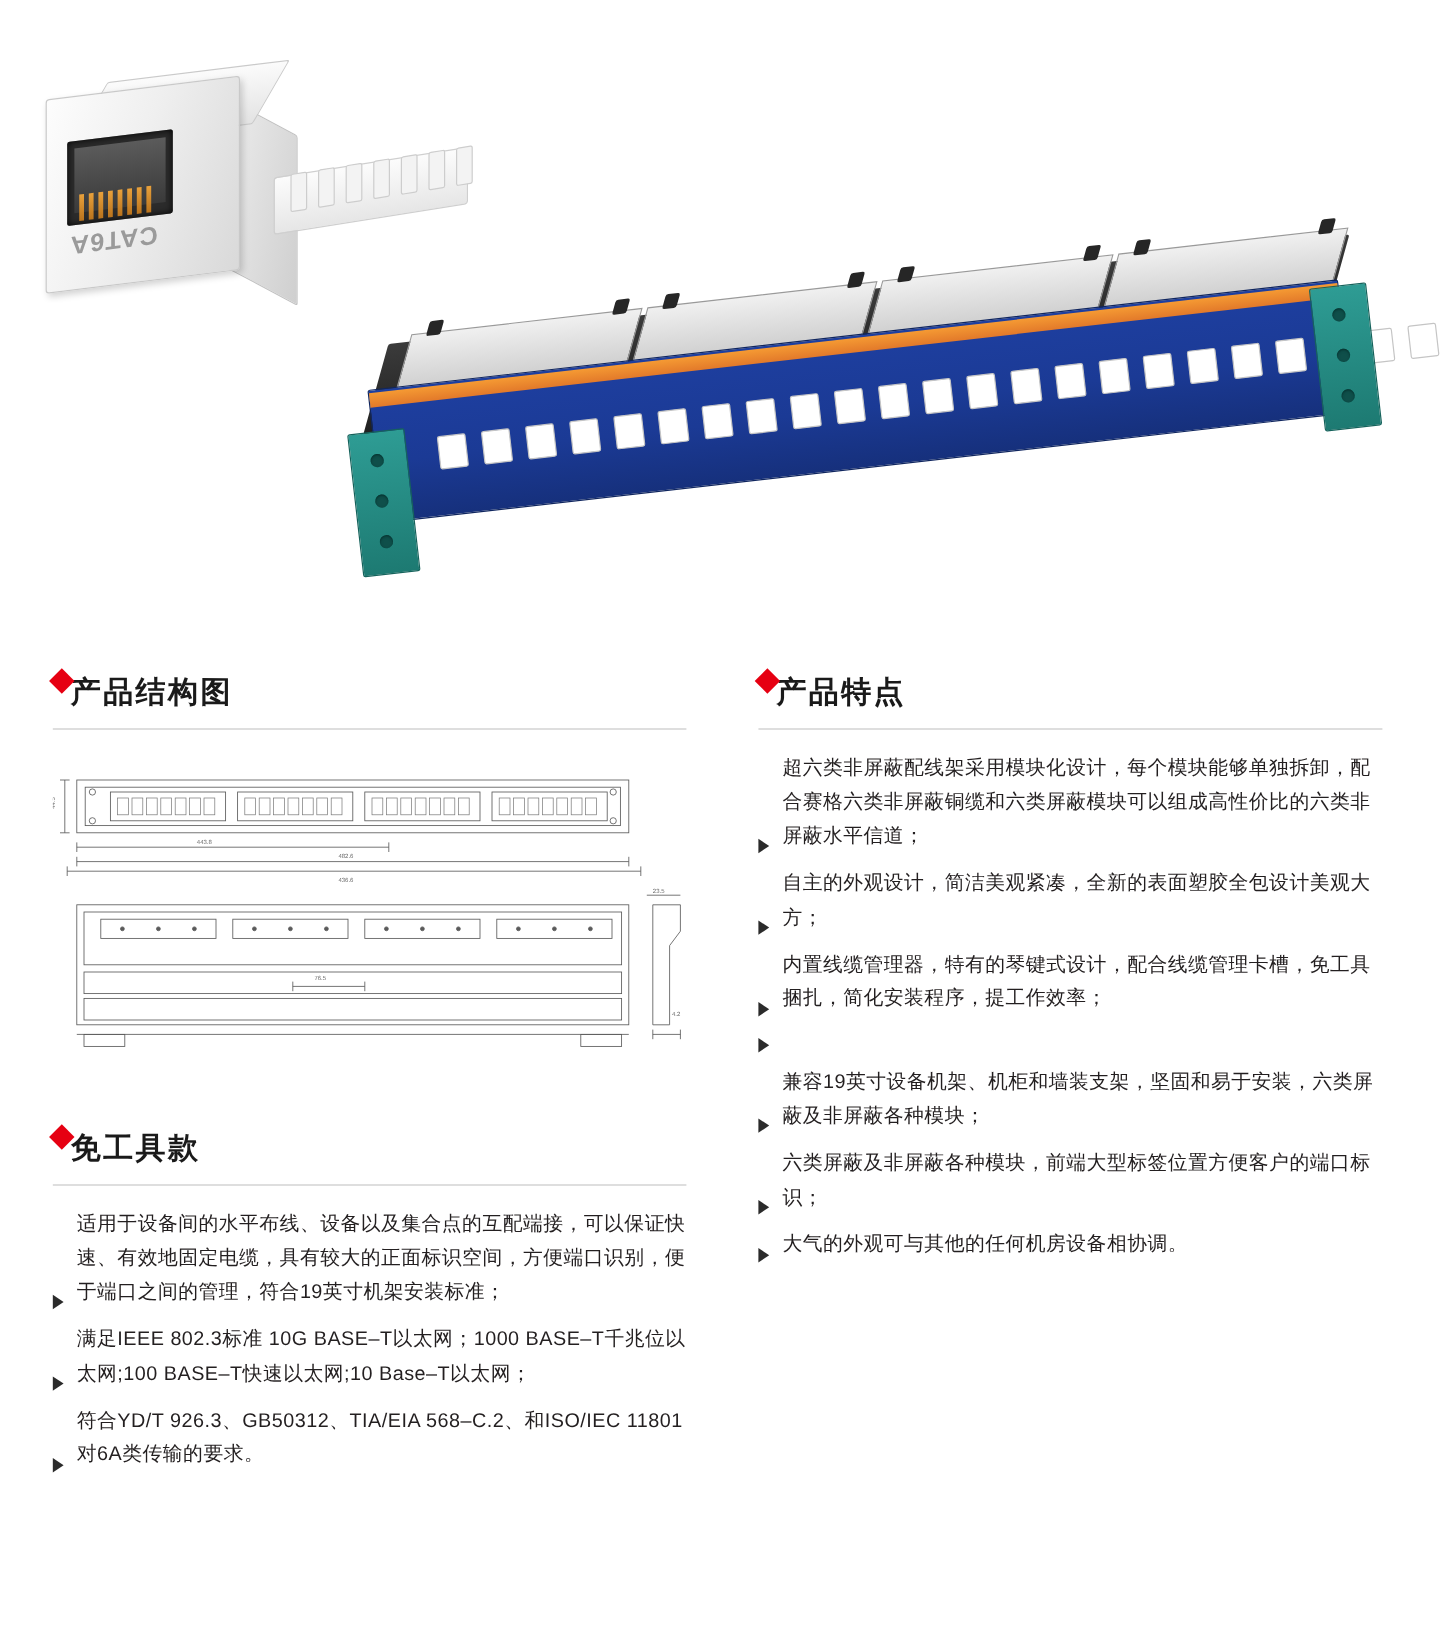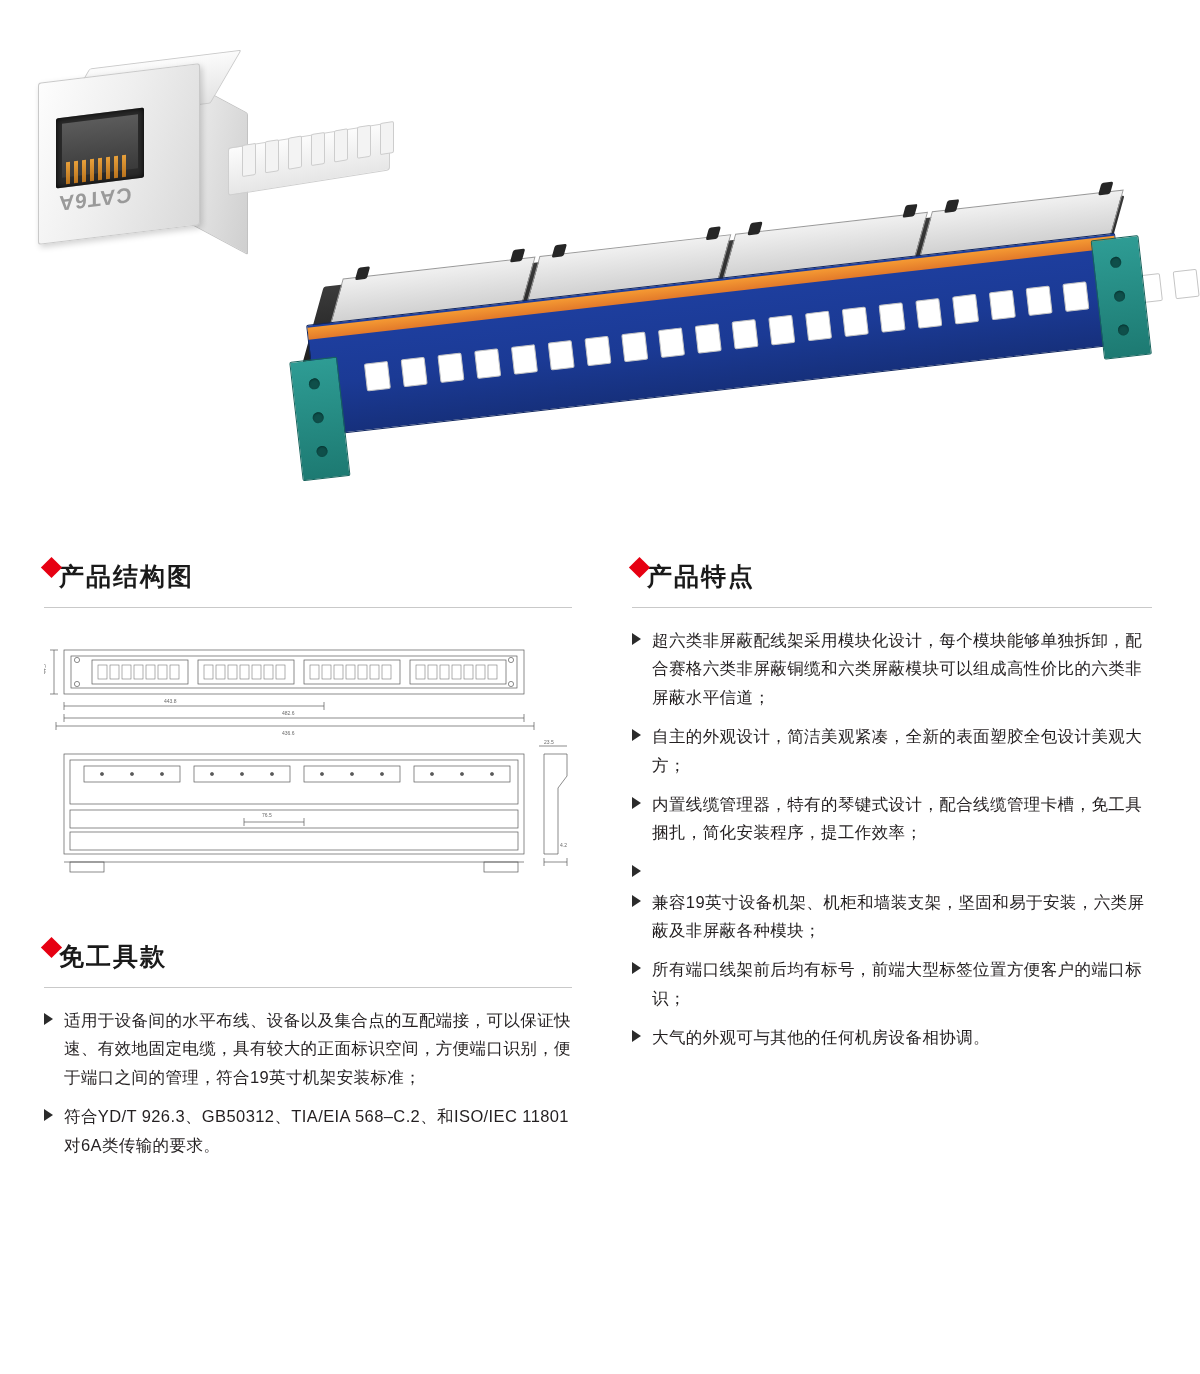--- a/index.html
+++ b/index.html
@@ -295,21 +295,21 @@
   }
 
   
   ul.feat {
     list-style: none;
     margin: 0;
     padding: 0;
   }
   ul.feat li {
     display: flex;
-    align-items: flex-start;
+    align-items: flex-end;
     gap: 11px;
     margin-bottom: 11px;
   }
   .tri {
     flex: 0 0 auto;
     margin-top: 7px;
     width: 0;
     height: 0;
     border-left: 9px solid #2b2b2b;
     border-top: 6px solid transparent;
@@ -550,20 +550,24 @@
       </div>
       <div class="rule"></div>
 
       <ul class="feat">
         <li>
           <span class="tri"></span>
           <span class="feat-text">适用于设备间的水平布线、设备以及集合点的互配端接，可以保证快速、有效地固定电缆，具有较大的正面标识空间，方便端口识别，便于端口之间的管理，符合19英寸机架安装标准；</span>
         </li>
         <li>
           <span class="tri"></span>
+          <span class="feat-text">满足IEEE 802.3标准 10G BASE–T以太网；1000 BASE–T千兆位以太网;100 BASE–T快速以太网;10 Base–T以太网；</span>
+        </li>
+        <li>
+          <span class="tri"></span>
           <span class="feat-text">符合YD/T 926.3、GB50312、TIA/EIA 568–C.2、和ISO/IEC 11801对6A类传输的要求。</span>
         </li>
       </ul>
     </div>
   </div>
 
   <div class="col-right">
     <div class="sec-title">
       <span class="diamond"></span>
       <h2>产品特点</h2>
@@ -585,21 +589,21 @@
       </li>
       <li>
         <span class="tri"></span>
       </li>
       <li>
         <span class="tri"></span>
         <span class="feat-text">兼容19英寸设备机架、机柜和墙装支架，坚固和易于安装，六类屏蔽及非屏蔽各种模块；</span>
       </li>
       <li>
         <span class="tri"></span>
-        <span class="feat-text">所有端口线架前后均有标号，前端大型标签位置方便客户的端口标识；</span>
+        <span class="feat-text">六类屏蔽及非屏蔽各种模块，前端大型标签位置方便客户的端口标识；</span>
       </li>
       <li>
         <span class="tri"></span>
         <span class="feat-text">大气的外观可与其他的任何机房设备相协调。</span>
       </li>
     </ul>
   </div>
 </div>
 
 </body></html>

